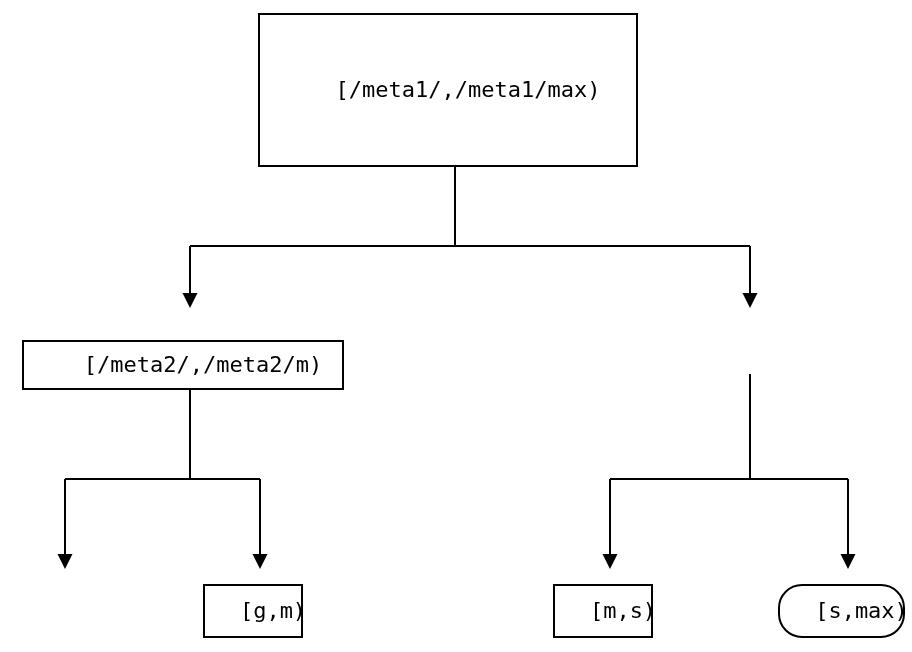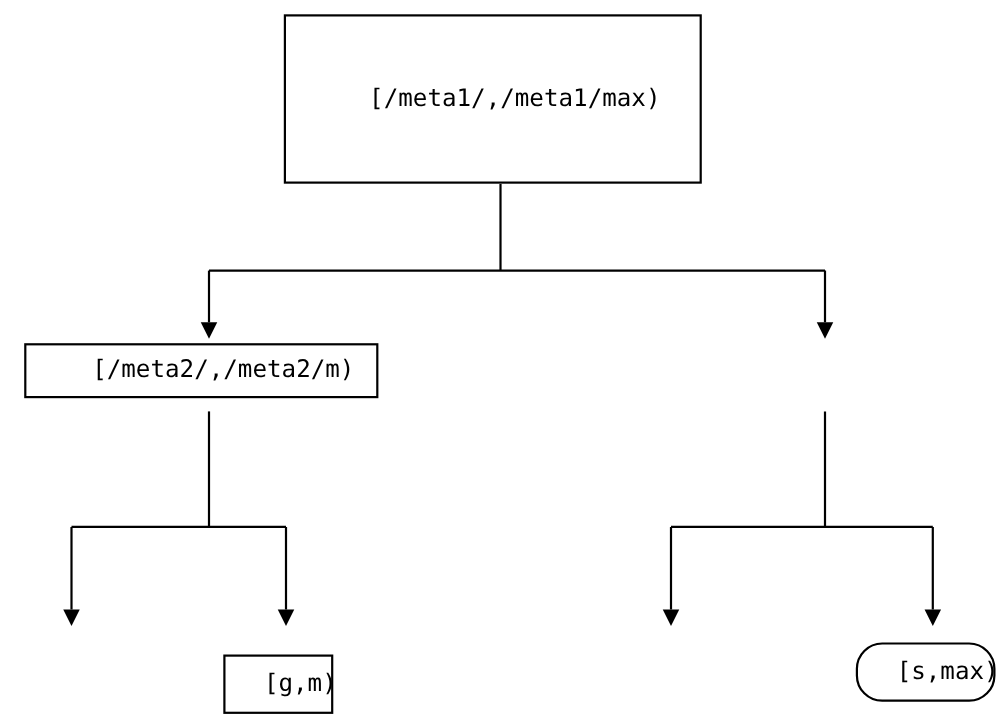--- a/index.html
+++ b/index.html
@@ -42,24 +42,24 @@
     display: flex;
     align-items: center;
     justify-content: center;
     font-size: 22px;
     line-height: 1;
     white-space: nowrap;
     text-align: center;
     padding-left: 40px;
   }
   .node-root      { left: 258px; top: 13px;  width: 380px; height: 154px; }
-  .node-left      { left: 22px;  top: 312px; width: 322px; height: 50px;  }
+  .node-left      { left: 22px;  top: 340px; width: 322px; height: 50px;  }
   .node-right     { left: 583px; top: 324px; width: 320px; height: 50px;  }
   .node-leaf-ag   { left: 8px;   top: 584px; width: 100px; height: 54px;  }
-  .node-leaf-gm   { left: 203px; top: 584px; width: 100px; height: 54px; margin-top: 11px;  }
+  .node-leaf-gm   { left: 203px; top: 584px; width: 100px; height: 54px;  }
   .node-leaf-ms   { left: 553px; top: 584px; width: 100px; height: 54px;  }
   .node-leaf-smax { left: 778px; top: 584px; width: 127px; height: 54px; border-radius: 24px;  }
 </style>
 </head>
 <body>
 
 <div class="canvas">
 
   <svg class="edges" viewBox="0 0 912 652" xmlns="http://www.w3.org/2000/svg">
 
@@ -92,18 +92,21 @@
   <div class="node node-left">
     <span>[/meta2/,/meta2/m)</span>
   </div>
 
 
 
   <div class="node node-leaf-gm">
     <span>[g,m)</span>
   </div>
 
+  <div class="node node-leaf-ms">
+    <span>[m,s)</span>
+  </div>
 
   <div class="node node-leaf-smax">
     <span>[s,max)</span>
   </div>
 
 </div>
 
 </body></html>

